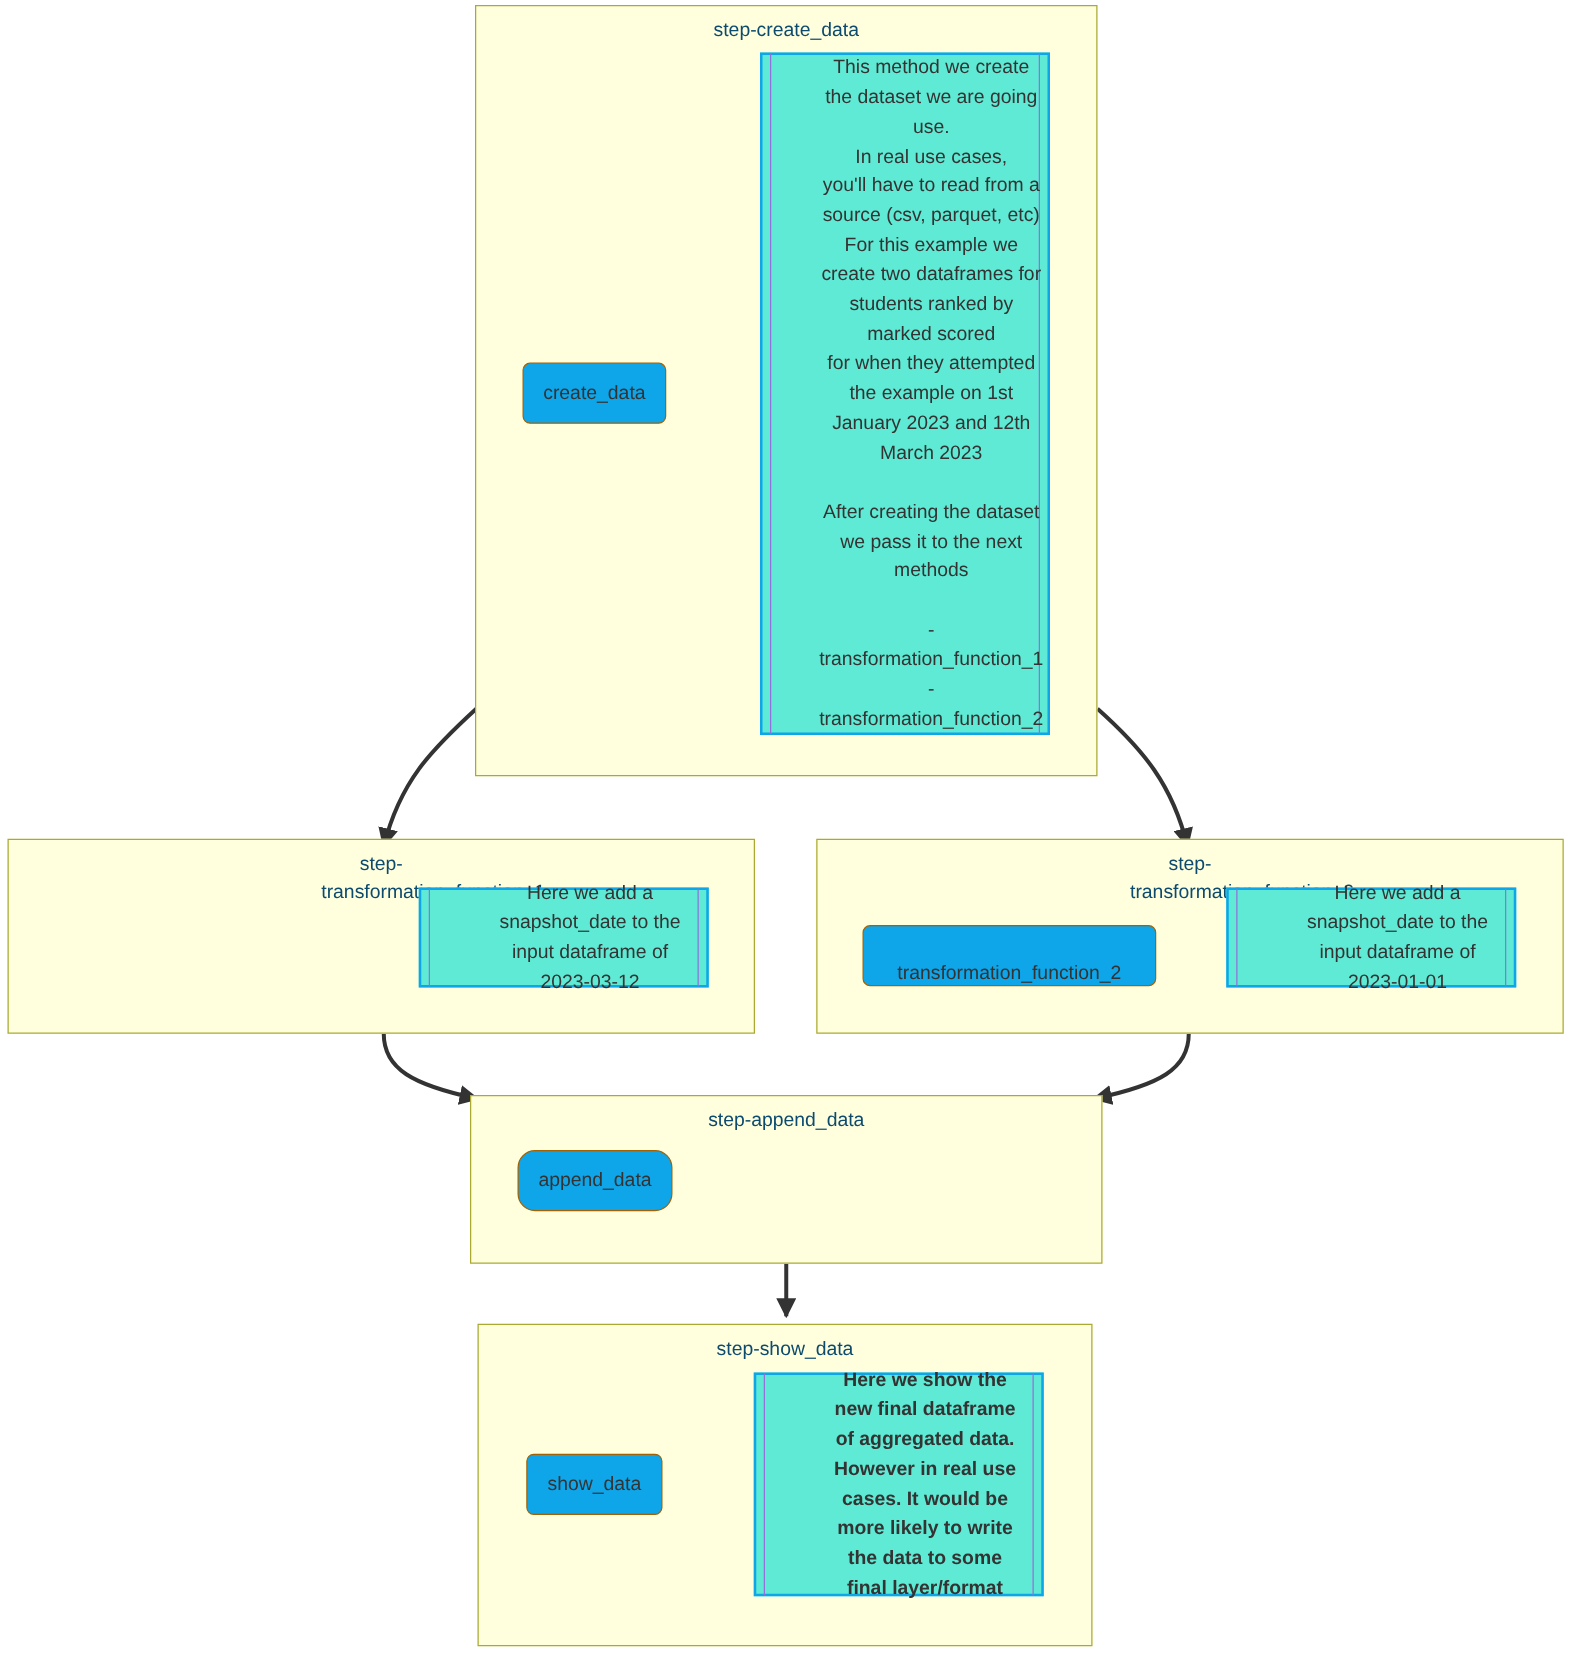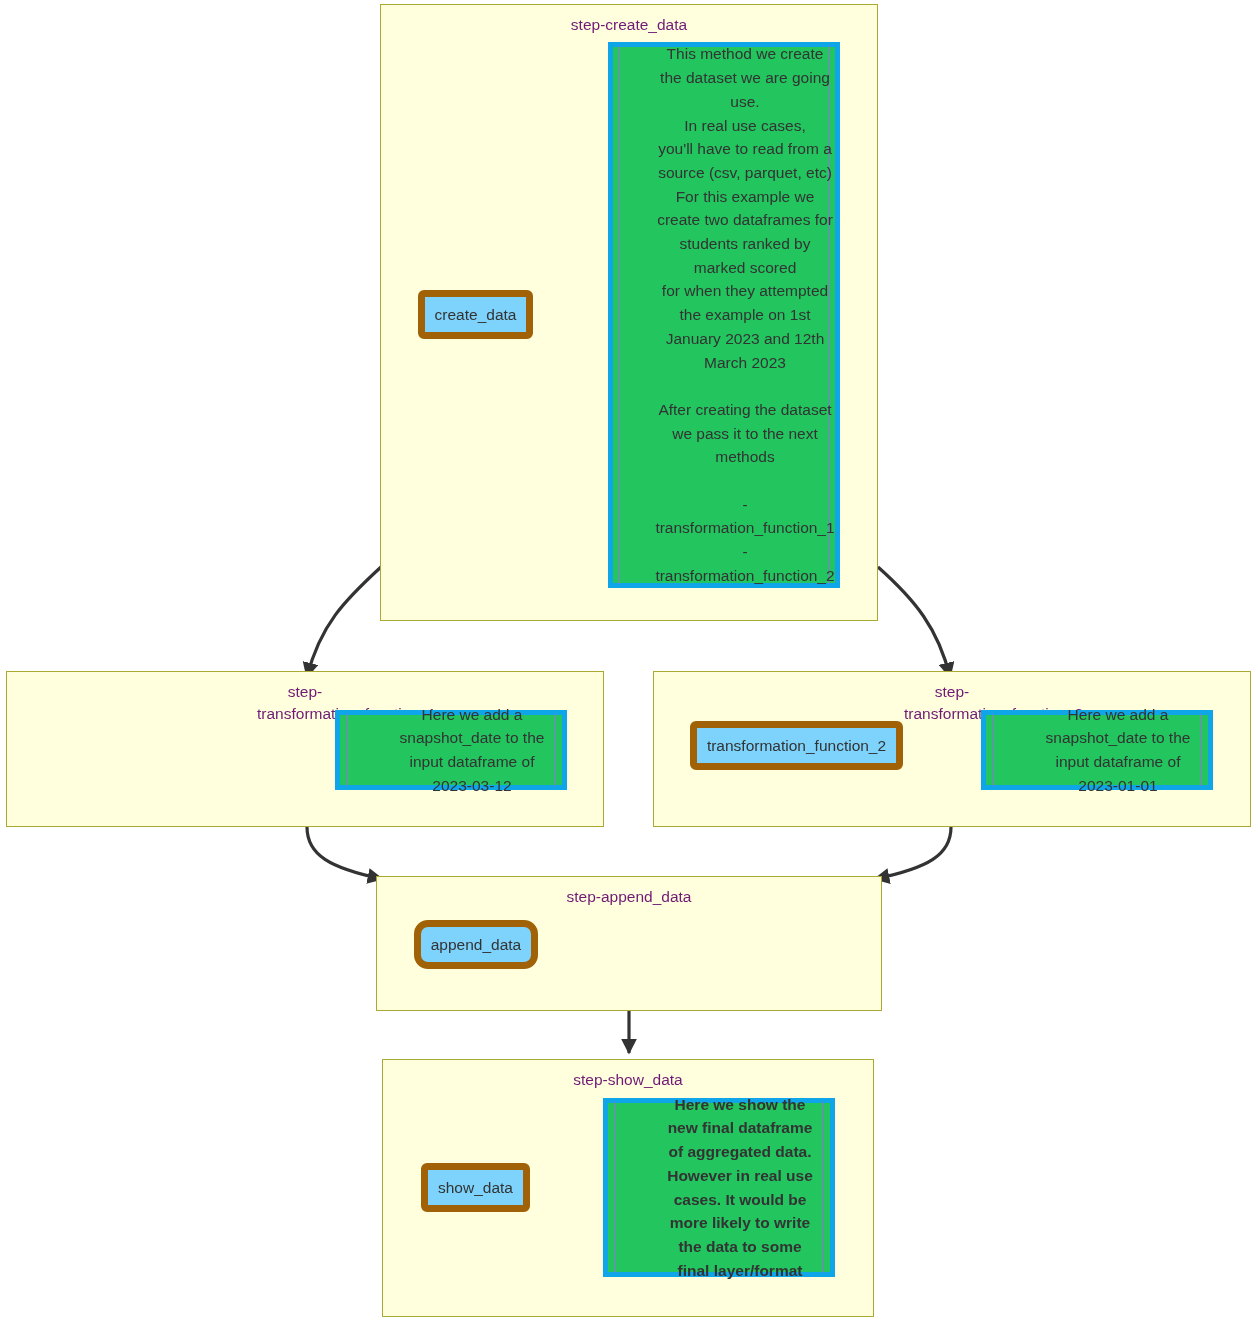--- a/index.html
+++ b/index.html
@@ -26,46 +26,46 @@
     border: 1px solid #aaaa33;
     box-sizing: border-box;
   }
   .cluster-label {
     position: absolute;
     left: 0;
     right: 0;
     top: 9px;
     text-align: center;
     font-size: 15.5px;
-    color: #701a75;
+    color: #0c4a6e;
     line-height: 1.42;
     white-space: pre-line;
     pointer-events: none;
   }
 
   
   .node {
     position: absolute;
-    background: #7dd3fc;
-    border: 7px solid #a16207;
+    background: #0ea5e9;
+    border: 1px solid #a16207;
     border-radius: 6px;
     box-sizing: border-box;
     display: flex;
     align-items: center;
     justify-content: center;
     font-size: 15.5px;
     color: #333333;
     text-align: center;
   }
 
   
   .note {
     position: absolute;
-    background: #22c55e;
-    border: 5px solid #0ea5e9;
+    background: #5eead4;
+    border: 2px solid #0ea5e9;
     box-sizing: border-box;
     display: flex;
     align-items: center;
     justify-content: center;
     padding-left: 42px;
   }
   .note::before,
   .note::after {
     content: "";
     position: absolute;
@@ -153,21 +153,21 @@
 
 
   <div class="note" style="left:335px; top:710px; width:232px; height:80px;">
     <span class="note-text">Here we add a snapshot_date to the input dataframe of 2023-03-12</span>
   </div>
 
   <div class="cluster" style="left:653px; top:671px; width:598px; height:156px;">
     <div class="cluster-label" style="padding:0 250px;">step-transformation_function_2</div>
   </div>
 
-  <div class="node" style="left:690px; top:721px; width:213px; height:49px;">
+  <div class="node" style="left:690px; top:740px; width:235px; height:49px;align-items:flex-end;">
     <span>transformation_function_2</span>
   </div>
 
   <div class="note" style="left:981px; top:710px; width:232px; height:80px;">
     <span class="note-text">Here we add a snapshot_date to the input dataframe of 2023-01-01</span>
   </div>
 
   <div class="cluster" style="left:376px; top:876px; width:506px; height:135px;">
     <div class="cluster-label">step-append_data</div>
   </div>

